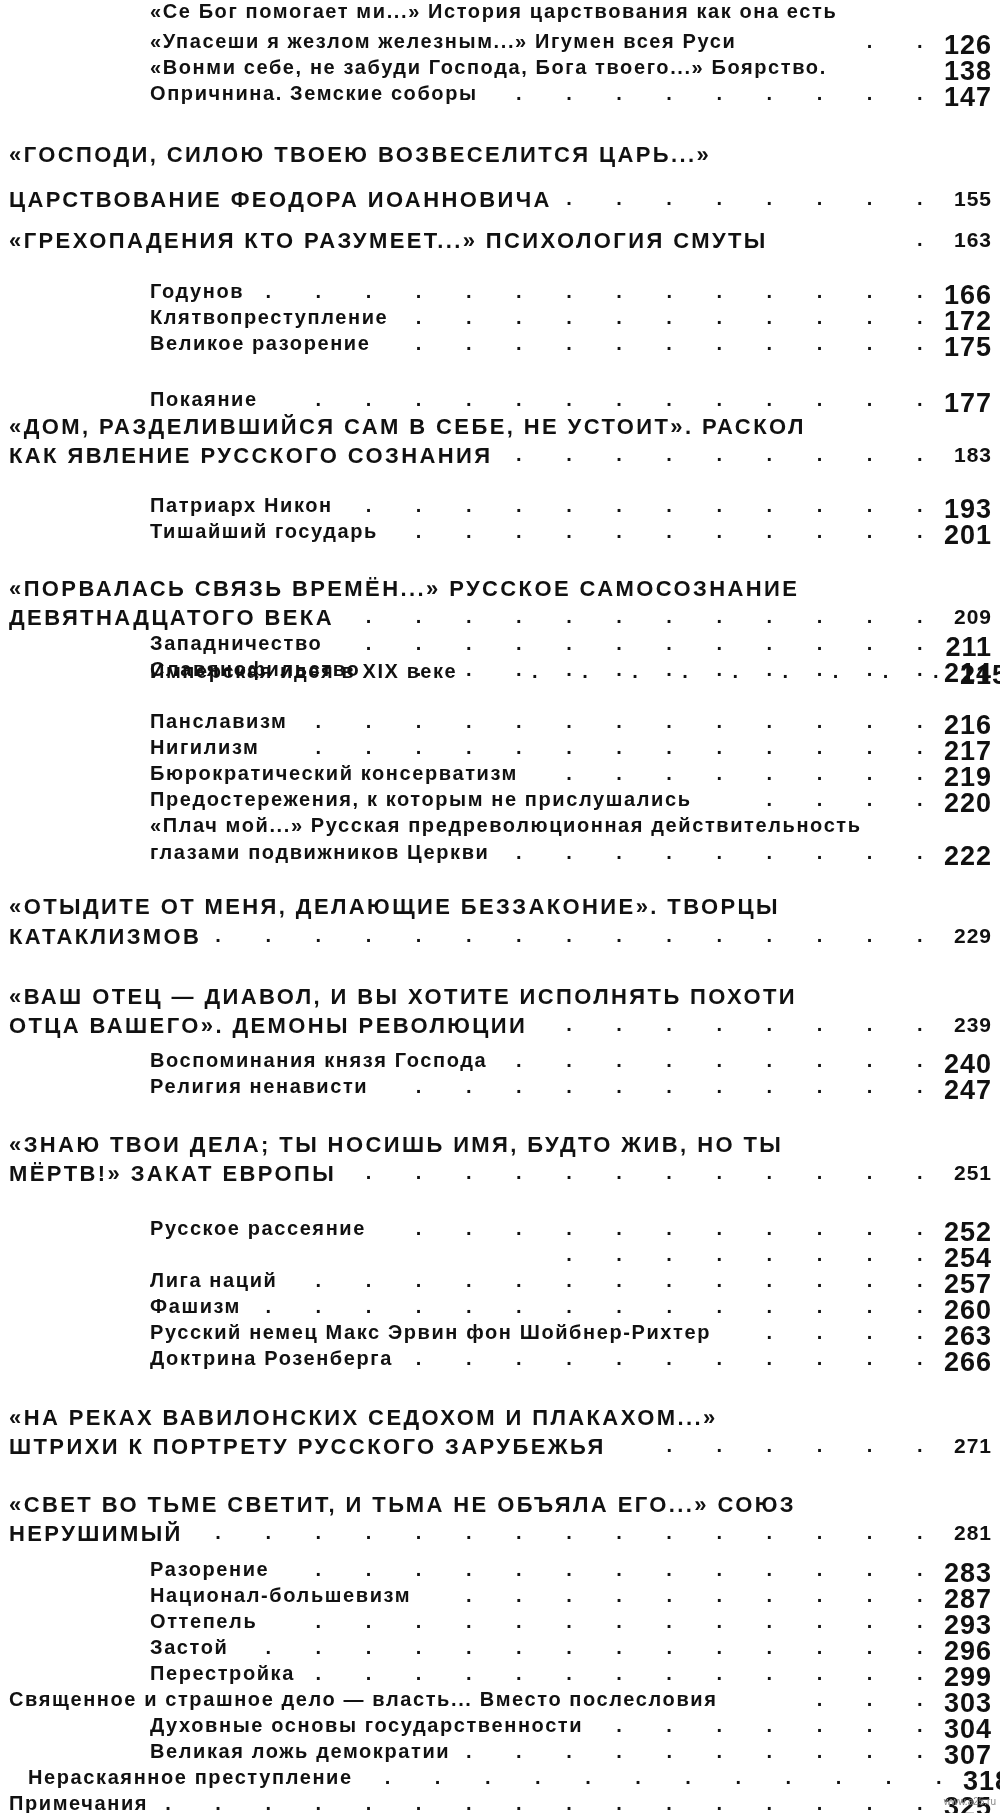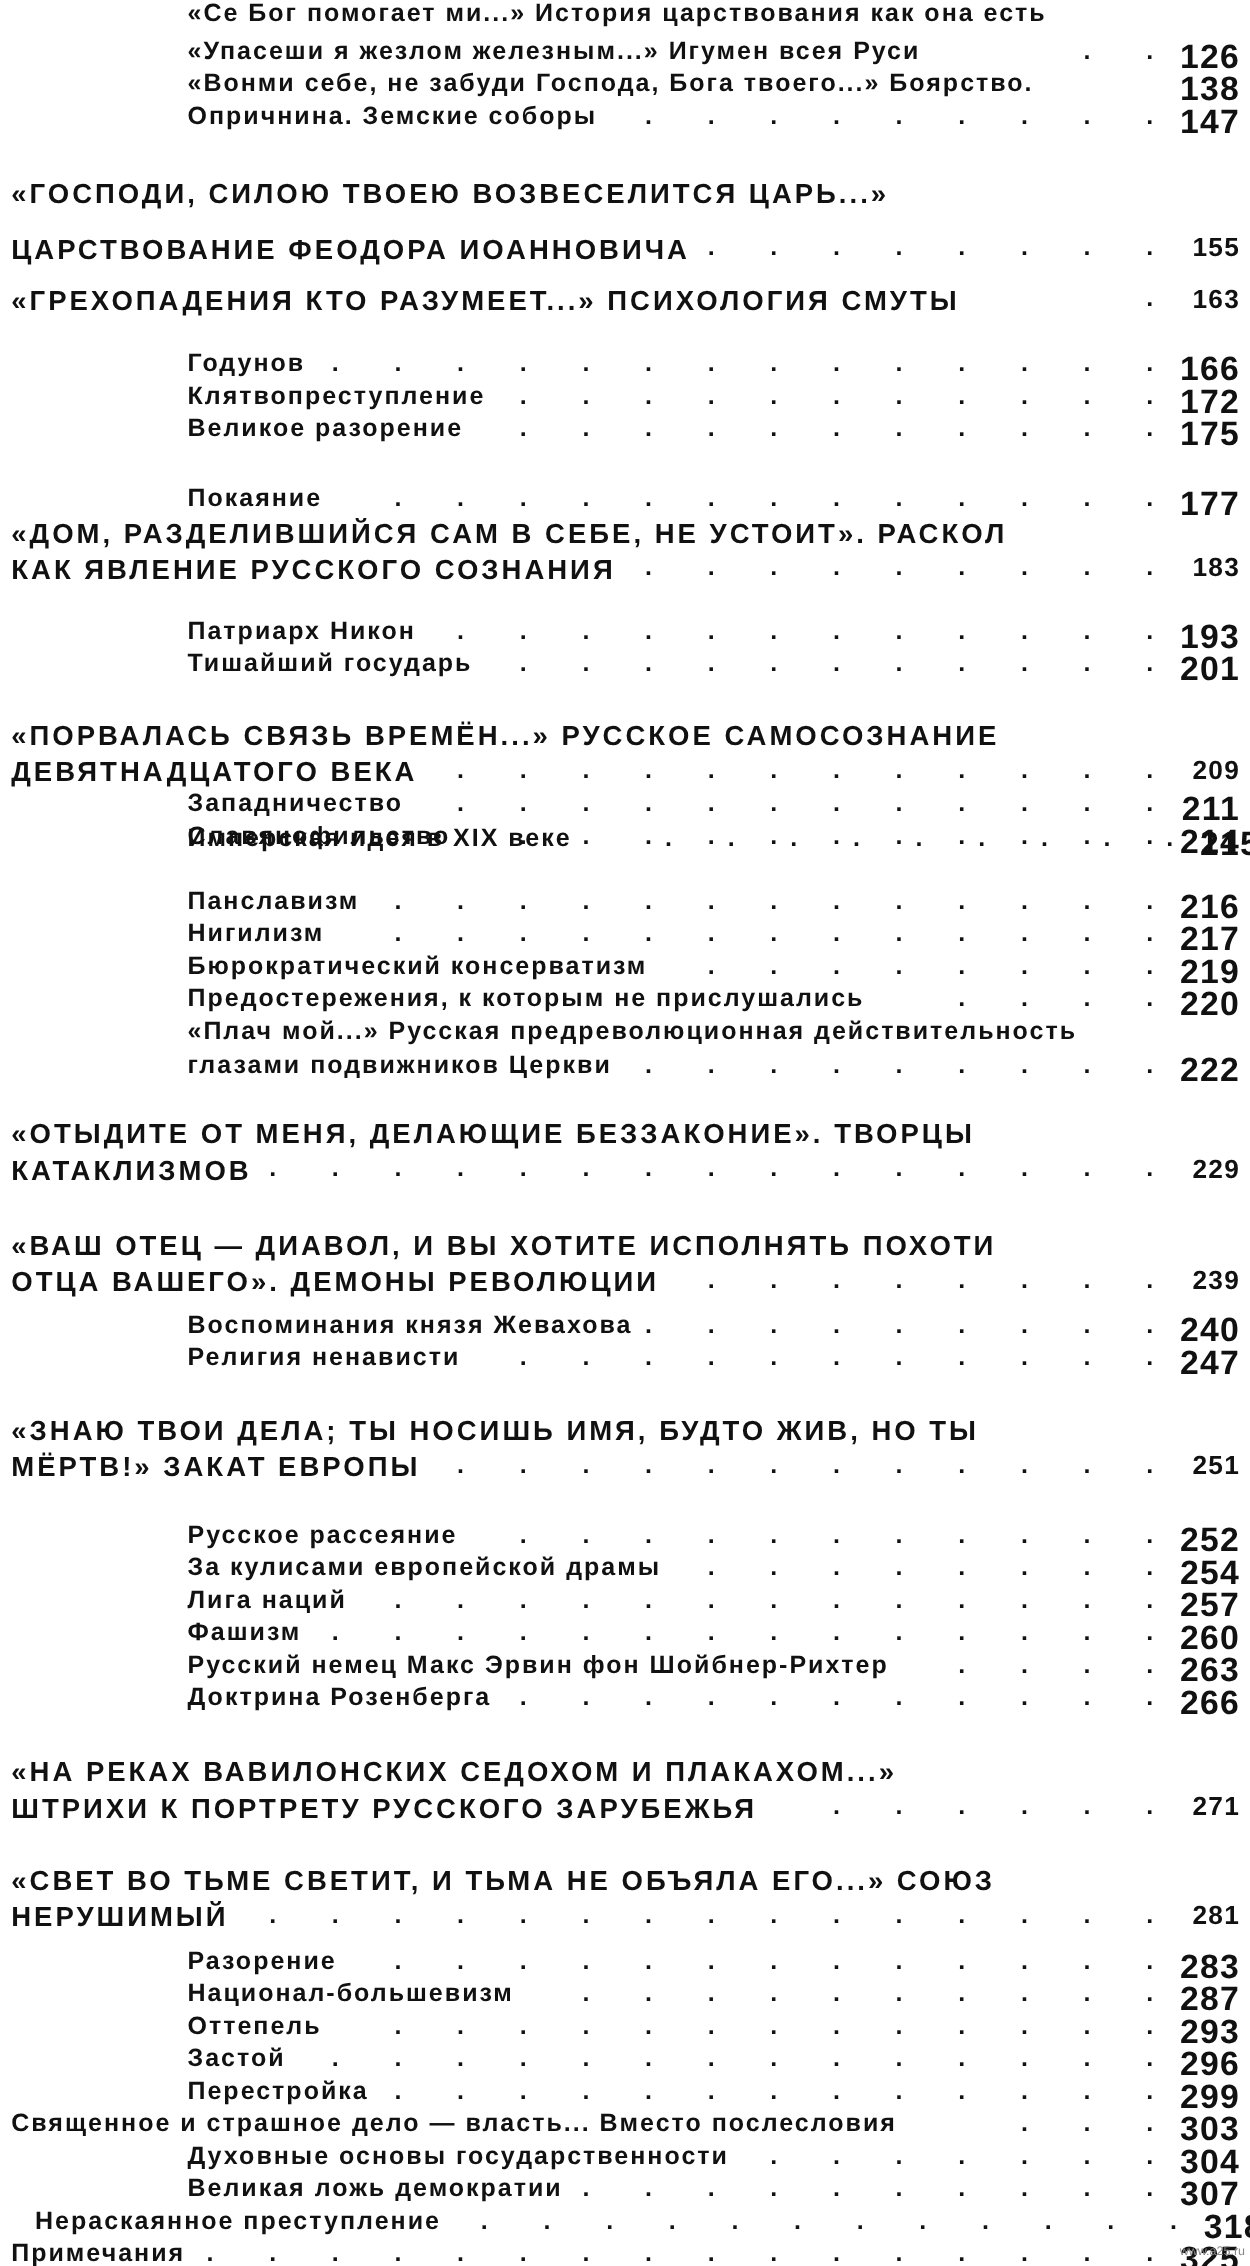--- a/index.html
+++ b/index.html
@@ -149,21 +149,21 @@
     </div>
     <div class="line main" style="top: 984px;">
       <span class="txt">«ВАШ ОТЕЦ — ДИАВОЛ, И ВЫ ХОТИТЕ ИСПОЛНЯТЬ ПОХОТИ</span>
     </div>
     <div class="line main" style="top: 1013px;">
       <span class="txt">ОТЦА ВАШЕГО». ДЕМОНЫ РЕВОЛЮЦИИ</span>
       <span class="dots">. . . . . . . .</span>
       <span class="page">239</span>
     </div>
     <div class="line sub" style="top: 1049px;">
-      <span class="txt">Воспоминания князя Жевахова</span>
+      <span class="txt">Воспоминания князя Господа</span>
       <span class="dots">. . . . . . . . .</span>
       <span class="page">240</span>
     </div>
     <div class="line sub" style="top: 1075px;">
       <span class="txt">Религия ненависти</span>
       <span class="dots">. . . . . . . . . . .</span>
       <span class="page">247</span>
     </div>
     <div class="line main" style="top: 1132px;">
       <span class="txt">«ЗНАЮ ТВОИ ДЕЛА; ТЫ НОСИШЬ ИМЯ, БУДТО ЖИВ, НО ТЫ</span>
@@ -172,21 +172,20 @@
       <span class="txt">МЁРТВ!» ЗАКАТ ЕВРОПЫ</span>
       <span class="dots">. . . . . . . . . . . .</span>
       <span class="page">251</span>
     </div>
     <div class="line sub" style="top: 1217px;">
       <span class="txt">Русское рассеяние</span>
       <span class="dots">. . . . . . . . . . .</span>
       <span class="page">252</span>
     </div>
     <div class="line sub" style="top: 1243px;">
-      <span class="txt">За кулисами европейской драмы</span>
       <span class="dots">. . . . . . . .</span>
       <span class="page">254</span>
     </div>
     <div class="line sub" style="top: 1269px;">
       <span class="txt">Лига наций</span>
       <span class="dots">. . . . . . . . . . . . .</span>
       <span class="page">257</span>
     </div>
     <div class="line sub" style="top: 1295px;">
       <span class="txt">Фашизм</span>

